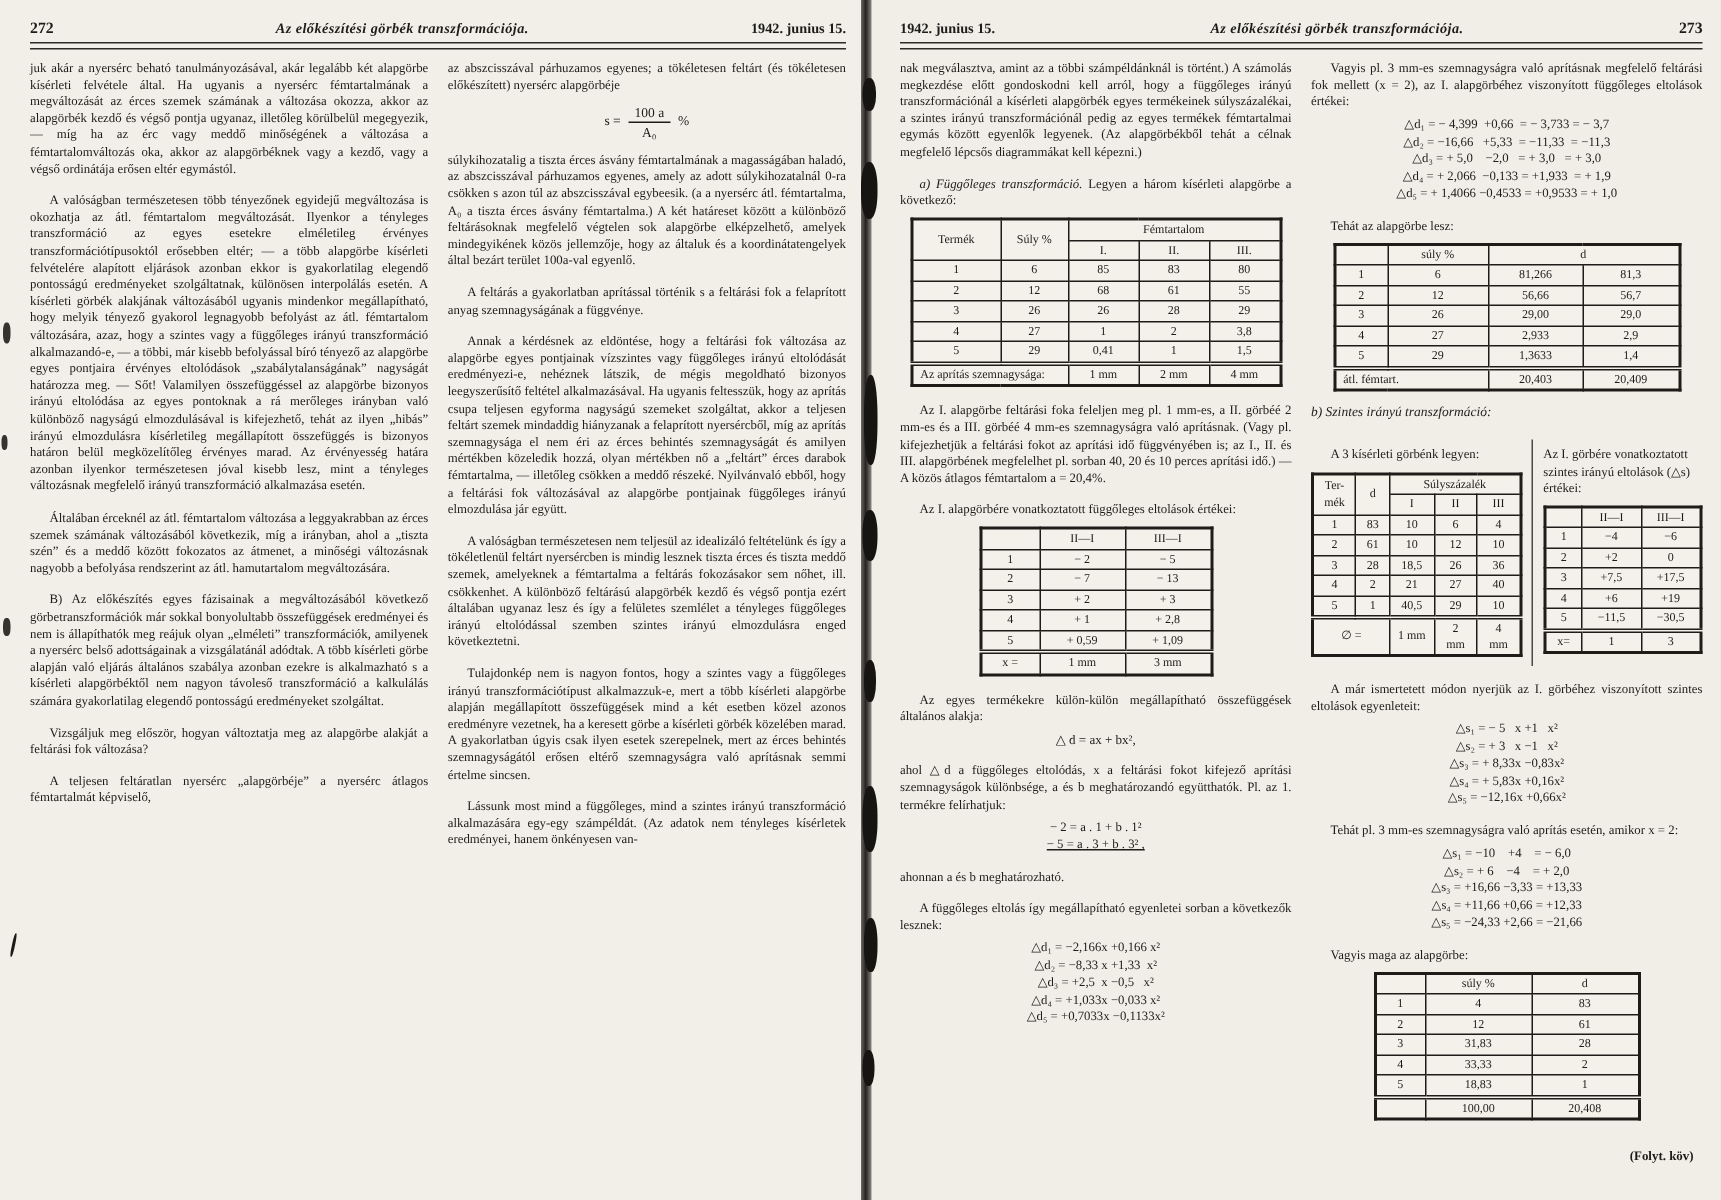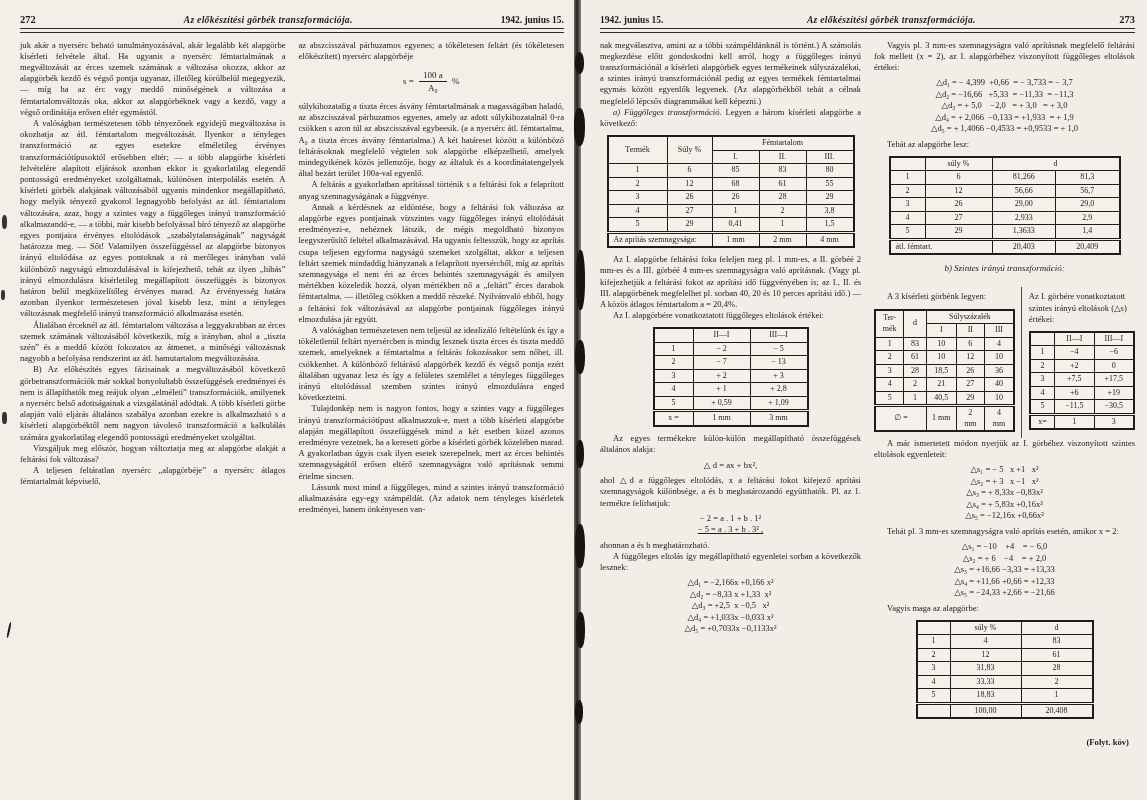--- a/index.html
+++ b/index.html
@@ -12,37 +12,37 @@
   #page-right .page-inner{padding:14px 12px 0 26px;}
   .hdr{display:flex;align-items:baseline;font-size:9.5px;}
   .hdr .pnum{font-weight:bold;font-size:10.5px;}
   .hdr .title{flex:1;text-align:center;font-style:italic;font-weight:bold;letter-spacing:.3px;}
   .hdr .date{font-weight:bold;}
   .dbl-rule{height:2.5px;border-top:1.1px solid #2c2b26;border-bottom:1.1px solid #2c2b26;margin:3px 0 7px 0;}
   .cols{display:flex;gap:13px;}
   .col{flex:1;min-width:0;}
   p.body{margin:0;font-size:8.55px;line-height:11.2px;text-align:justify;}
   p.ind{text-indent:13px;}
-  p.sp{margin-top:0;}
+  p.sp{margin-top:10px;}
   .frac-wrap{text-align:center;margin:8px 0;font-size:9px;}
   .frac{display:inline-block;vertical-align:middle;text-align:center;margin:0 3px;}
   .frac .num{display:block;border-bottom:1px solid #1d1c18;padding:0 4px 1px;}
   .frac .den{display:block;padding-top:1px;}
   .eqlines{text-align:center;font-size:8.5px;line-height:11.5px;margin:4px 0;}
   .eqline{display:block;white-space:pre;}
   .ul-last .eqline:last-child{text-decoration:underline;}
   .formula-line{text-align:center;font-size:8.7px;margin:5px 0;}
   table.dt{border-collapse:collapse;margin:6px auto;font-size:8px;background:#f3f1ea;}
   table.dt th,table.dt td{border:1px solid #1d1c18;padding:1px 5px;text-align:center;line-height:10.5px;}
   table.dt{border:2px solid #1d1c18;}
   table.dt thead th{font-weight:normal;}
   table.dt tfoot td{border-top:3px double #1d1c18;}
   .heading-a{font-size:8.55px;line-height:11.2px;text-align:justify;margin:1px 0;}
   .heading-a .it{font-style:italic;}
-  .heading-b{text-align:center;font-style:italic;font-size:9px;margin:8px 0 6px;}
+  .heading-b{font-style:italic;font-size:9px;margin:8px 0 6px;}
   .subcols{display:flex;margin-top:14px;}
   .subcol-l{width:57%;padding-right:6px;}
   .subcol-r{width:43%;border-left:1px solid #4a4944;padding-left:7px;}
   .subintro{font-size:8.55px;line-height:11.2px;margin:4px 0 2px;}
   .folyt{text-align:right;font-size:8.6px;font-weight:bold;margin-top:18px;padding-right:6px;}
   #t3 tbody td:nth-child(4),#t3 tfoot td:nth-child(3){border-left-style:dotted;}
   .gutter{position:absolute;left:574px;top:0;width:7px;height:800px;
           background:linear-gradient(to right,#6a6861,#23221f 45%,#8a877e);}
   .blob{position:absolute;background:#161512;border-radius:45%;}
   .speck{position:absolute;background:#35332e;border-radius:40%;}

